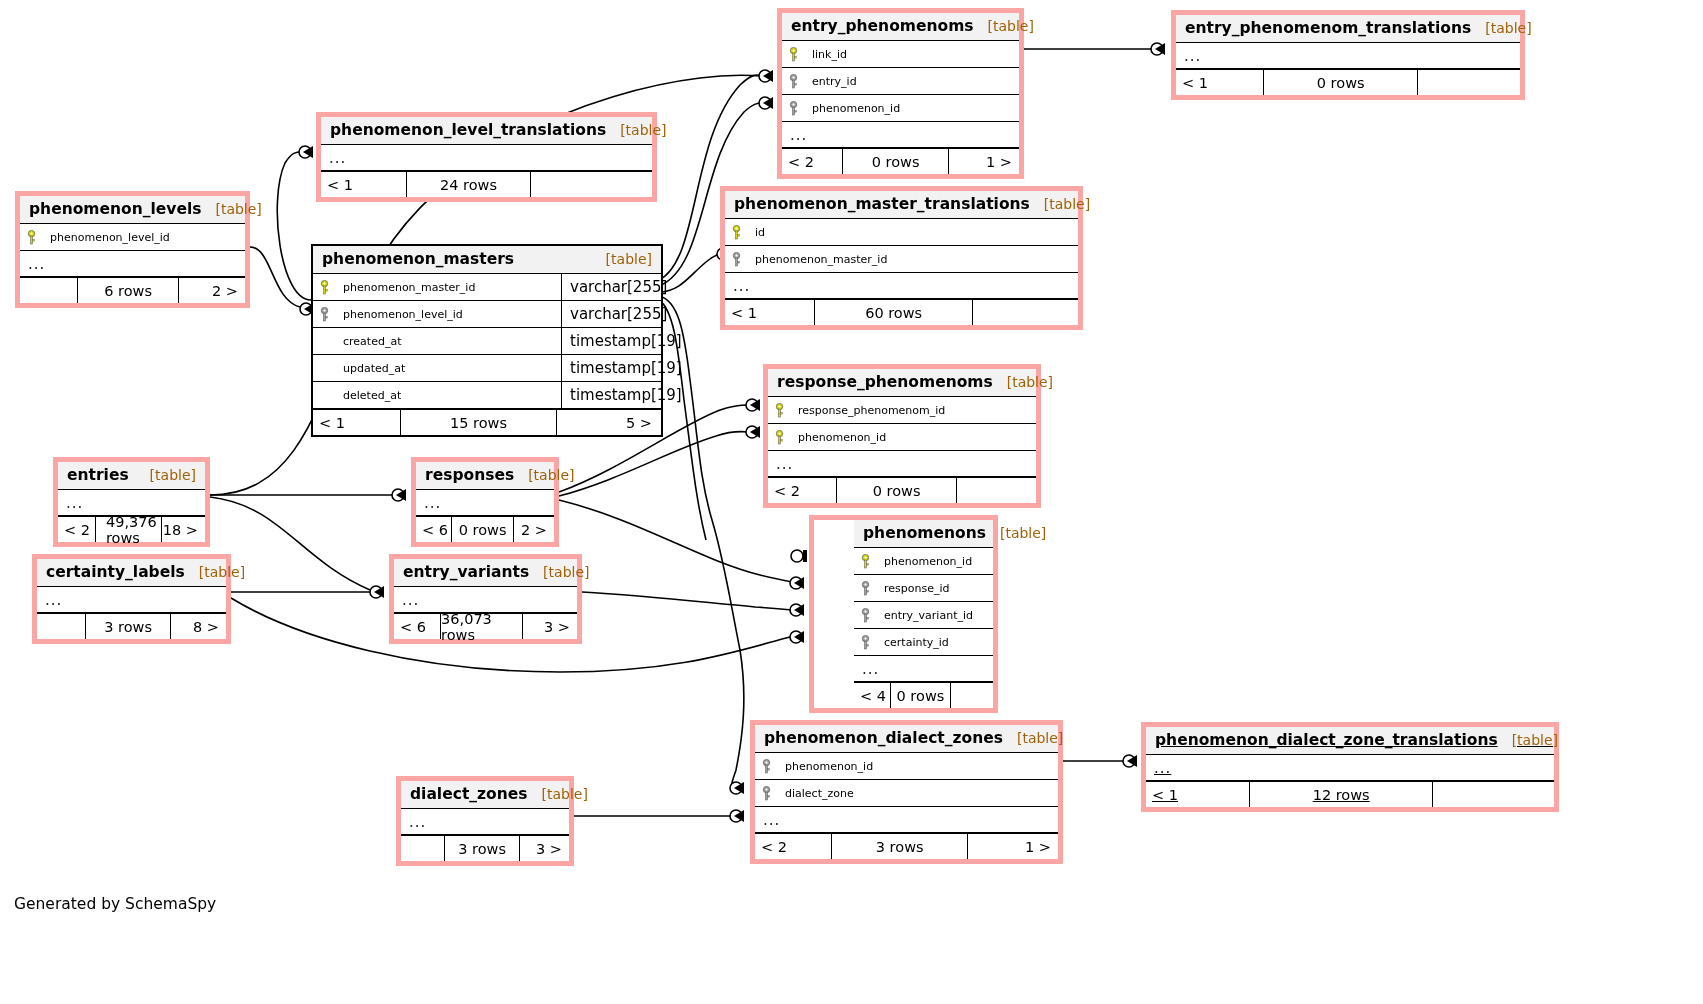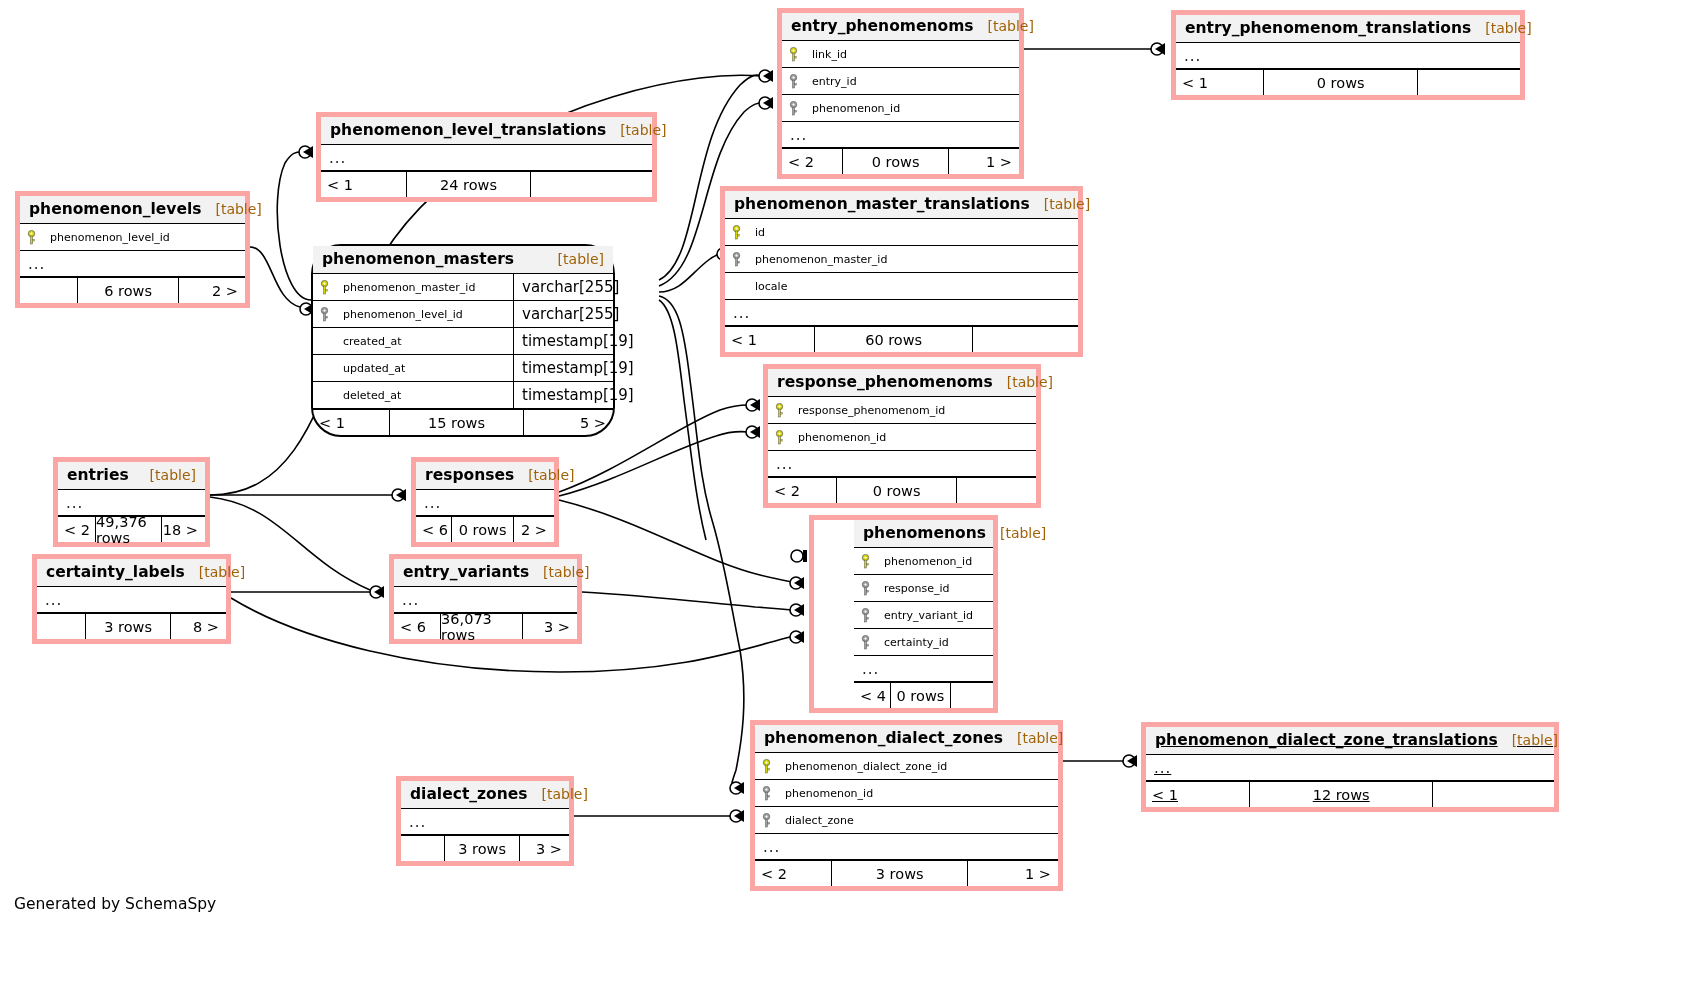--- a/index.html
+++ b/index.html
@@ -260,34 +260,30 @@
                 <svg width="11" height="15" viewBox="0 0 11 15">
                   <circle cx="5.5" cy="3.6" r="3.2" fill="#a0a0a0" stroke="#555" stroke-width="0.7"></circle>
                   <circle cx="5.5" cy="3.6" r="1.1" fill="#fff"></circle>
                   <rect x="4.5" y="6" width="2" height="8" fill="#a0a0a0" stroke="#555" stroke-width="0.5"></rect>
                   <rect x="6.3" y="9.5" width="2.2" height="1.6" fill="#a0a0a0" stroke="#555" stroke-width="0.4"></rect>
                 </svg>
               </span>
             </span>
             <span class="cname">phenomenon_master_id</span>
           </div>
-          <div class="row">
-            <span class="keyslot"></span>
-            <span class="cname">locale</span>
-          </div>
           <div class="ellipsis">...</div>
           <div class="foot">
             <div class="f-l" style="width: 91px;">&lt; 1</div>
             <div class="f-c" style="width: 163px;">60 rows</div>
             <div class="f-r" style="width: 107px;"></div>
           </div>
         </div>
   </div>
 
-  <div class="tbl thick" style="left: 311px; top: 244px; width: 304px; border-radius: 30px;">
+  <div class="tbl thick" style="left: 311px; top: 244px; width: 352px;">
     <div class="thead">
       <span class="tname">phenomenon_masters</span>
       <span class="ttag">[table]</span>
     </div>
     <div class="cols">
           <div class="row">
             <span class="keyslot">
               <span class="key">
                 <svg width="11" height="15" viewBox="0 0 11 15">
                   <circle cx="5.5" cy="3.6" r="3.2" fill="#d6d600" stroke="#555" stroke-width="0.7"></circle>
@@ -380,21 +376,21 @@
 
   <div class="tbl" style="left: 53px; top: 457px; width: 157px;">
     <div class="thead">
       <span class="tname">entries</span>
       <span class="ttag">[table]</span>
     </div>
     <div class="cols">
           <div class="ellipsis">...</div>
           <div class="foot">
             <div class="f-l" style="width: 39px;">&lt; 2</div>
-            <div class="f-c" style="width: 71px;">49,376 rows</div>
+            <div class="f-c" style="width: 71px; padding-left: 10px;">49,376 rows</div>
             <div class="f-r" style="width: 45px;">18 &gt;</div>
           </div>
         </div>
   </div>
 
   <div class="tbl" style="left: 411px; top: 457px; width: 148px;">
     <div class="thead">
       <span class="tname">responses</span>
       <span class="ttag">[table]</span>
     </div>
@@ -508,33 +504,20 @@
   <div class="tbl" style="left: 750px; top: 720px; width: 313px;">
     <div class="thead">
       <span class="tname">phenomenon_dialect_zones</span>
       <span class="ttag">[table]</span>
     </div>
     <div class="cols">
           <div class="row">
             <span class="keyslot">
               <span class="key">
                 <svg width="11" height="15" viewBox="0 0 11 15">
-                  <circle cx="5.5" cy="3.6" r="3.2" fill="#d6d600" stroke="#555" stroke-width="0.7"></circle>
-                  <circle cx="5.5" cy="3.6" r="1.1" fill="#fff"></circle>
-                  <rect x="4.5" y="6" width="2" height="8" fill="#d6d600" stroke="#555" stroke-width="0.5"></rect>
-                  <rect x="6.3" y="9.5" width="2.2" height="1.6" fill="#d6d600" stroke="#555" stroke-width="0.4"></rect>
-                </svg>
-              </span>
-            </span>
-            <span class="cname">phenomenon_dialect_zone_id</span>
-          </div>
-          <div class="row">
-            <span class="keyslot">
-              <span class="key">
-                <svg width="11" height="15" viewBox="0 0 11 15">
                   <circle cx="5.5" cy="3.6" r="3.2" fill="#a0a0a0" stroke="#555" stroke-width="0.7"></circle>
                   <circle cx="5.5" cy="3.6" r="1.1" fill="#fff"></circle>
                   <rect x="4.5" y="6" width="2" height="8" fill="#a0a0a0" stroke="#555" stroke-width="0.5"></rect>
                   <rect x="6.3" y="9.5" width="2.2" height="1.6" fill="#a0a0a0" stroke="#555" stroke-width="0.4"></rect>
                 </svg>
               </span>
             </span>
             <span class="cname">phenomenon_id</span>
           </div>
           <div class="row">

